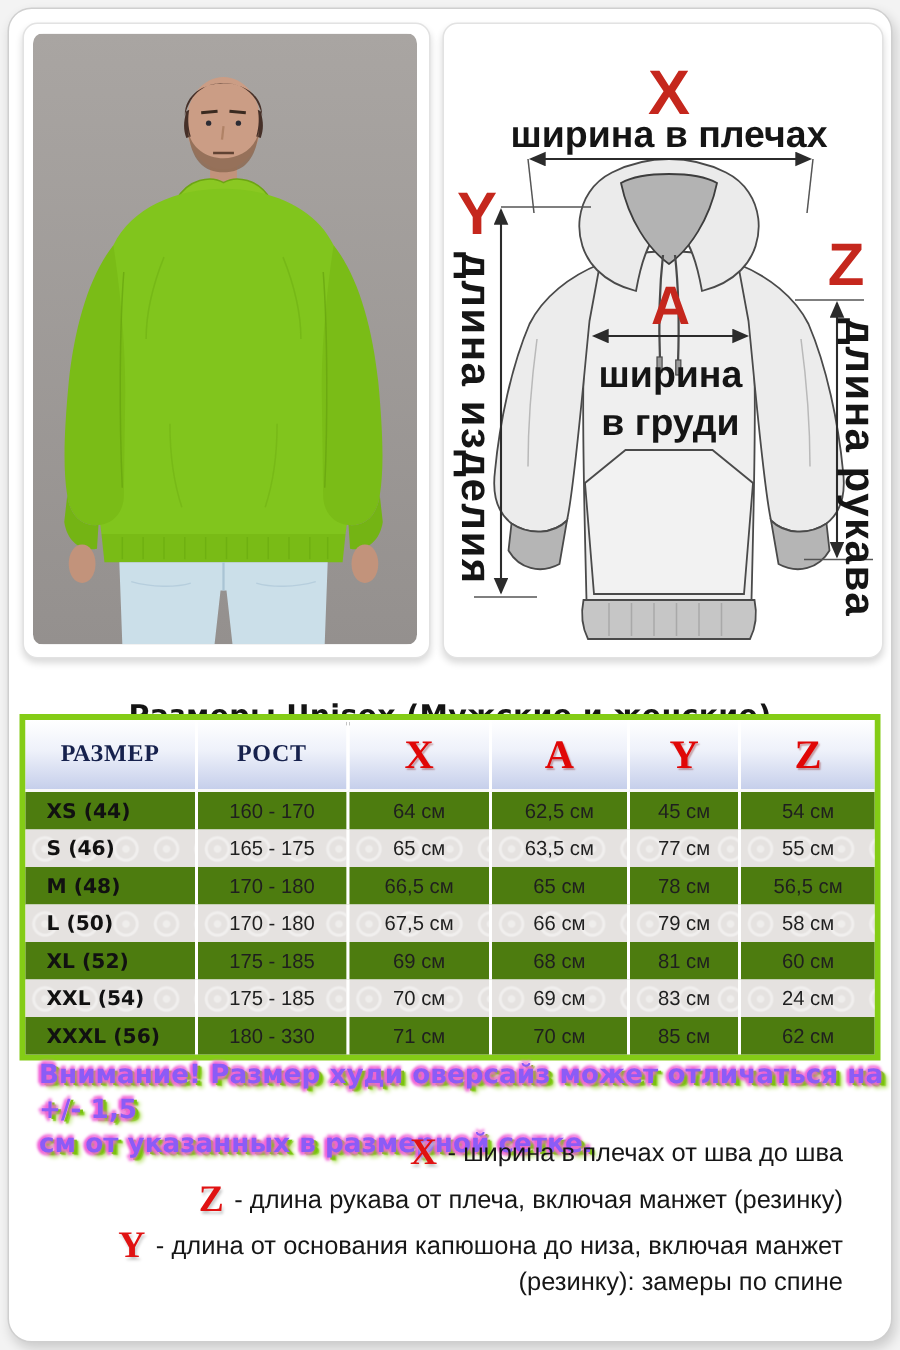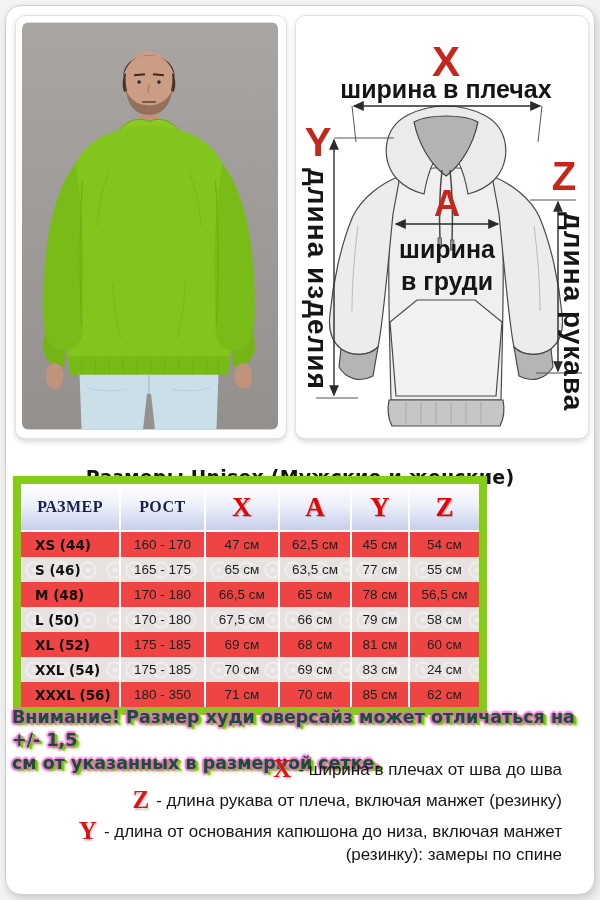--- a/index.html
+++ b/index.html
@@ -24,54 +24,54 @@
     border-radius:7px;overflow:hidden;
   }
   .diagram-inner{position:absolute;left:0;top:0;width:292px;height:422px;}
 
   .main-title{
     position:absolute;top:460px;left:0;width:100%;text-align:center;
     font:bold 19px "DejaVu Sans",sans-serif;color:#141414;letter-spacing:.2px;
   }
 
   .size-table{
-    position:absolute;left:7px;top:470px;width:474px;
-    border-collapse:separate;border-spacing:0;border:8px solid #84cc16;
+    position:absolute;left:7px;top:470px;width:574px;
+    border-collapse:separate;border-spacing:0;border:4px solid #84cc16;
   }
   .size-table td,.size-table th{padding:0;}
   .size-table th{
     height:46px;
     background:linear-gradient(180deg,#ffffff 0%,#eef1fa 45%,#c6cfeb 100%);
     border-bottom:2px solid #f8f8f8;
   }
   .size-table th + th, .size-table td + td{border-left:2px solid #ffffff;}
   .th-text{font:bold 16px "Liberation Serif",serif;color:#16214d;letter-spacing:.5px;}
   .th-letter{
     font:bold 27px "Liberation Serif",serif;color:#e00707;
     text-shadow:1px 1px 1px rgba(130,10,10,.35);
   }
   .size-table td{
     height:25px;font:13.5px "Liberation Sans",sans-serif;color:#1f1f1f;
     text-align:center;vertical-align:middle;
   }
   .size-table td.size-col{
     text-align:left;padding-left:14px;font:bold 13.5px "DejaVu Sans",sans-serif;color:#111;
   }
-  .size-table tr.odd td{background:#ef4444;}
+  .size-table tr.odd td{background:#4d7c0f;}
   .size-table tr.even td{
     background-color:#e5e2e0;
     background-image:
       radial-gradient(circle at 13px 13px, rgba(255,255,255,0) 6px, rgba(255,255,255,.45) 7px, rgba(255,255,255,.45) 8px, rgba(255,255,255,0) 9px),
       radial-gradient(circle at 13px 13px, rgba(255,255,255,.4) 2px, rgba(255,255,255,0) 3px);
     background-size:27px 27px;
   }
 
   .attention{
-    position:absolute;left:6px;top:700px;width:574px;
-    font:bold 17.5px "DejaVu Sans",sans-serif;line-height:23px;color:#14532d;
+    position:absolute;left:20px;top:700px;width:574px;
+    font:bold 17.5px "DejaVu Sans",sans-serif;line-height:23px;color:#8b5cf6;
     text-shadow:
       -2px 0 2px #f060d8, -1px 2px 2px #ef6ad4, 0 -2px 2px #f06ad8,
       2px 1px 0 #78c40c, 3px 2px 1px #86cc1e, 4px 3px 3px #b6e06a;
   }
 
   .legend{position:absolute;left:8px;top:749px;width:548px;}
   .legend-item{
     padding-left:36px;line-height:25px;margin-bottom:3px;
     font:17px "Liberation Sans",sans-serif;color:#161616;text-align:right;
   }
@@ -230,21 +230,21 @@
         <th><span class="th-letter">X</span></th>
         <th><span class="th-letter">A</span></th>
         <th><span class="th-letter">Y</span></th>
         <th><span class="th-letter">Z</span></th>
       </tr>
     </thead>
     <tbody>
       <tr class="odd">
         <td class="size-col">XS (44)</td>
         <td>160 - 170</td>
-        <td>47 см</td>
+        <td>64 см</td>
         <td>62,5 см</td>
         <td>45 см</td>
         <td>54 см</td>
       </tr>
       <tr class="even">
         <td class="size-col">S (46)</td>
         <td>165 - 175</td>
         <td>65 см</td>
         <td>63,5 см</td>
         <td>77 см</td>
@@ -277,21 +277,21 @@
       <tr class="even">
         <td class="size-col">XXL (54)</td>
         <td>175 - 185</td>
         <td>70 см</td>
         <td>69 см</td>
         <td>83 см</td>
         <td>24 см</td>
       </tr>
       <tr class="odd">
         <td class="size-col">XXXL (56)</td>
-        <td>180 - 350</td>
+        <td>180 - 330</td>
         <td>71 см</td>
         <td>70 см</td>
         <td>85 см</td>
         <td>62 см</td>
       </tr>
     </tbody>
   </table>
 
   <div class="attention">
     <div>Внимание! Размер худи оверсайз может отличаться на +/- 1,5</div>

